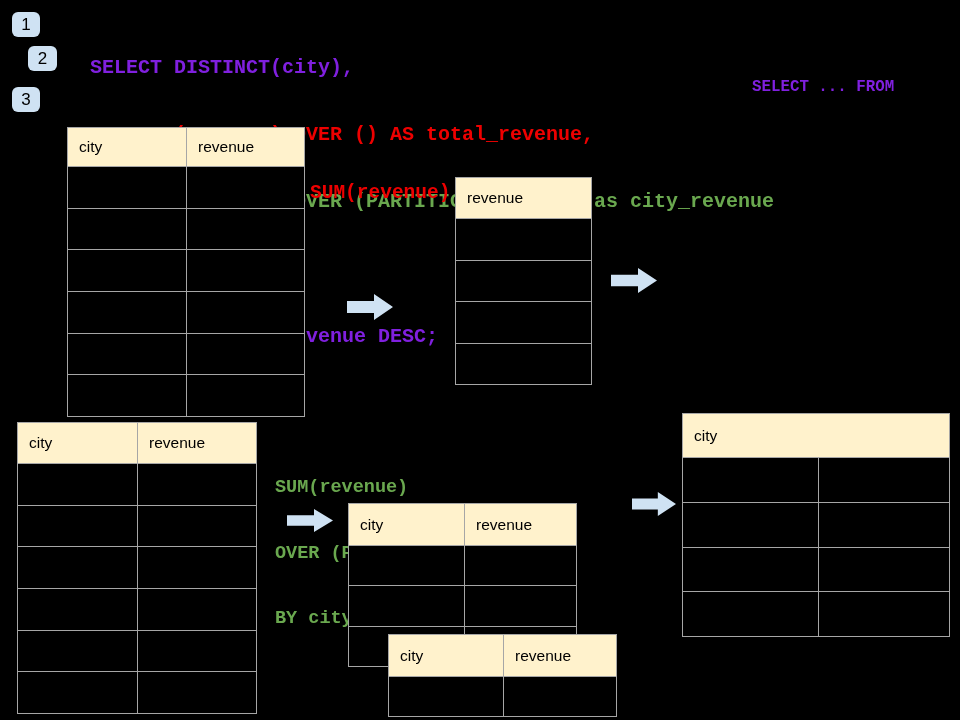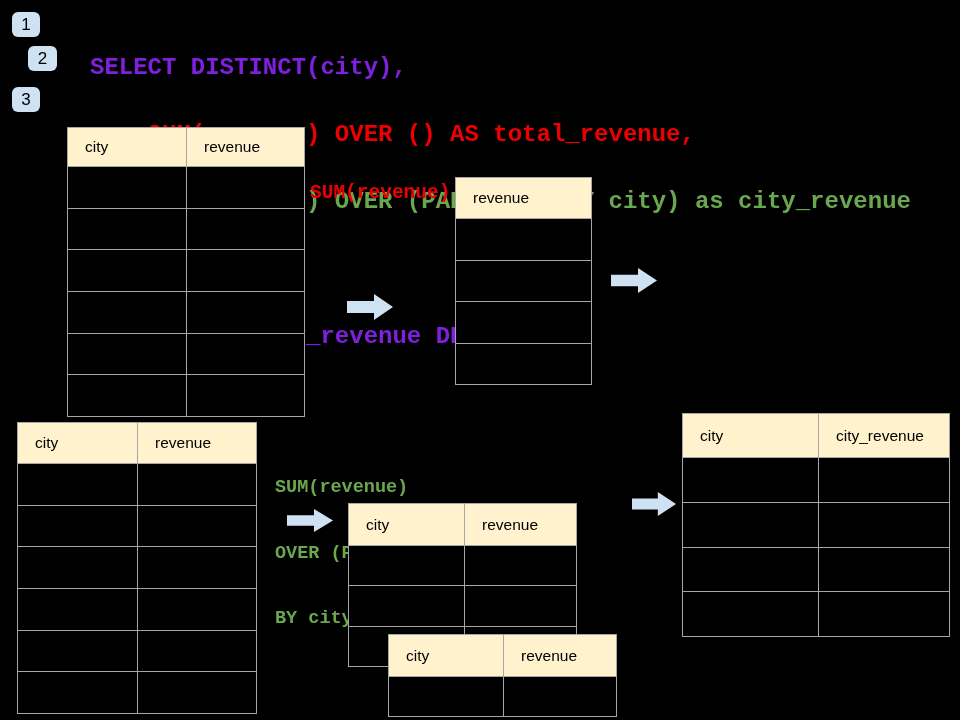--- a/index.html
+++ b/index.html
@@ -20,21 +20,21 @@
     color: #000; font-size: 17px; font-family: "Liberation Sans", sans-serif;
   }
 
   
   .code {
     position: absolute;
     font-family: "Liberation Mono", monospace;
     font-weight: bold;
     white-space: pre;
   }
-  .sql-block  { left: 90px;  top: 12px;  font-size: 24px; line-height: 22.4px; }
+  .sql-block  { left: 90px;  top: 12px;  font-size: 20px; line-height: 22.4px; }
   .from-note  { left: 752px; top: 37px;  font-size: 15.8px; line-height: 20px; }
   .total-lbl  { left: 310px; top: 137px; font-size: 19.5px; line-height: 22.5px; }
   .part-lbl   { left: 275px; top: 434px; font-size: 18.5px; line-height: 21.7px; }
   .c-purple { color: var(--purple, #8020DF); }
   .c-red    { color: var(--red, #EE0000); }
   .c-green  { color: var(--green, #6AA84F); }
 
   
   .dtable {
     position: absolute;
@@ -45,21 +45,21 @@
   .thead {
     display: grid;
     grid-template-columns: var(--cols);
     height: var(--headh);
     background: var(--header-fill, #FFF2CC);
     border-bottom: 1px solid var(--table-border, #A6A6A6);
     box-sizing: border-box;
   }
   .hcell {
     display: flex; align-items: center;
-    padding-left: 17px;
+    padding-left: 11px;
     color: #000; font-size: 15.5px;
     font-family: "Liberation Sans", sans-serif;
     overflow: hidden;
   }
   .hcell + .hcell { border-left: 1px solid var(--table-border, #A6A6A6); }
   .tbody {
     position: absolute;
     left: 0; right: 0; bottom: 0;
     top: var(--headh);
     display: flex; flex-direction: column;
@@ -102,20 +102,21 @@
 
 <div class="code sql-block">
   <div class="c-purple">SELECT DISTINCT(city),</div>
   <div class="c-red">    SUM(revenue) OVER () AS total_revenue,</div>
   <div class="c-green">    SUM(revenue) OVER (PARTITION BY city) as city_revenue</div>
   <div class="c-purple">  FROM rides</div>
   <div class="c-purple">  ORDER by city_revenue DESC;</div>
 </div>
 
 <div class="code from-note c-purple">
+  <div>SELECT ... FROM</div>
 </div>
 
 <div class="code total-lbl c-red">
   <div>SUM(revenue)</div>
 </div>
 
 <div class="code part-lbl c-green">
   <div>SUM(revenue)</div>
   <div>OVER (PARTITION</div>
   <div>BY city)</div>
@@ -237,21 +238,20 @@
       <div class="trow">
         <div class="tcell"></div>
         <div class="tcell"></div>
       </div>
     </div>
 </div>
 
 <div class="dtable t-result-right">
   <div class="thead">
     <div class="hcell">city</div>
-    <div class="hcell">city_revenue</div>
   </div>
   <div class="tbody">
       <div class="trow">
         <div class="tcell"></div>
         <div class="tcell"></div>
       </div>
       <div class="trow">
         <div class="tcell"></div>
         <div class="tcell"></div>
       </div>

